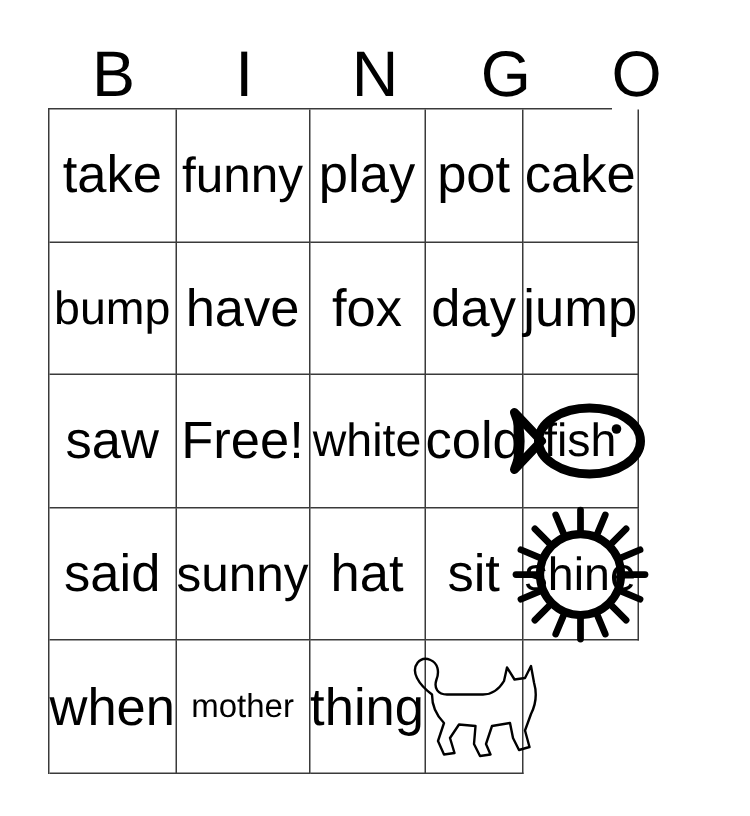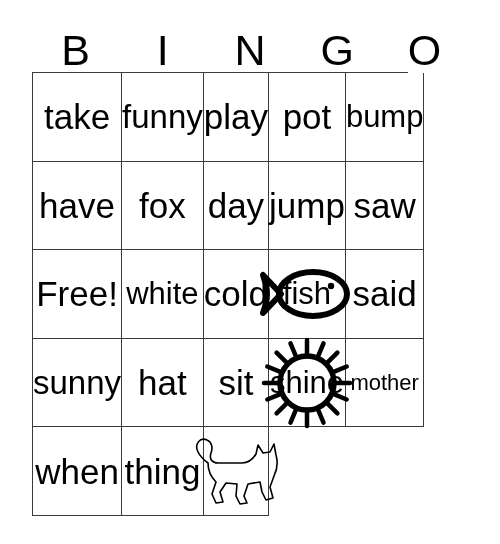--- a/index.html
+++ b/index.html
@@ -123,20 +123,23 @@
         <span class="cell-text sz-lg">take</span>
       </div>
       <div class="cell">
         <span class="cell-text sz-sm">funny</span>
       </div>
       <div class="cell">
         <span class="cell-text sz-lg">play</span>
       </div>
       <div class="cell">
         <span class="cell-text sz-lg">pot</span>
+      </div>
+      <div class="cell">
+        <span class="cell-text sz-lg">cake</span>
       </div>
       <div class="cell">
         <span class="cell-text sz-md">bump</span>
       </div>
       <div class="cell">
         <span class="cell-text sz-lg">have</span>
       </div>
       <div class="cell">
         <span class="cell-text sz-lg">fox</span>
       </div>
@@ -202,24 +205,24 @@
               <line x1="19.0" y1="46.0" x2="3.0" y2="46.0"></line>
               <line x1="21.1" y1="35.7" x2="6.3" y2="29.5"></line>
               <line x1="26.9" y1="26.9" x2="15.6" y2="15.6"></line>
               <line x1="35.7" y1="21.1" x2="29.5" y2="6.3"></line>
             </g>
           </svg>
         </span>
         <span class="cell-text sz-md">shine</span>
       </div>
       <div class="cell">
+        <span class="cell-text sz-lg">when</span>
+      </div>
+      <div class="cell">
         <span class="cell-text sz-xs">mother</span>
-      </div>
-      <div class="cell">
-        <span class="cell-text sz-lg">when</span>
       </div>
       <div class="cell">
         <span class="cell-text sz-lg">thing</span>
       </div>
       <div class="cell">
         <span class="art">
           <svg width="92" height="78" viewBox="0 0 92 78">
             <path d="M8 20 C 4 12, 10 5, 17 8 C 22 10, 23 16, 21 21 C 19 27, 22 31, 28 31 L 52 31 C 58 31, 63 27, 66 22 L 68 13 L 73 21 L 80 20 L 84 12 L 86 23 C 88 30, 87 38, 84 44 L 80 55 L 83 66 L 76 68 L 72 60 L 70 50 L 58 52 L 54 64 L 57 71 L 50 72 L 46 64 L 47 52 L 36 51 L 30 60 L 33 70 L 26 71 L 22 62 L 26 50 C 21 45, 18 38, 18 31 C 14 28, 10 24, 8 20 Z" fill="none" stroke="#000000" stroke-width="1.6" stroke-linejoin="round" stroke-linecap="round"></path>
           </svg>
         </span>

